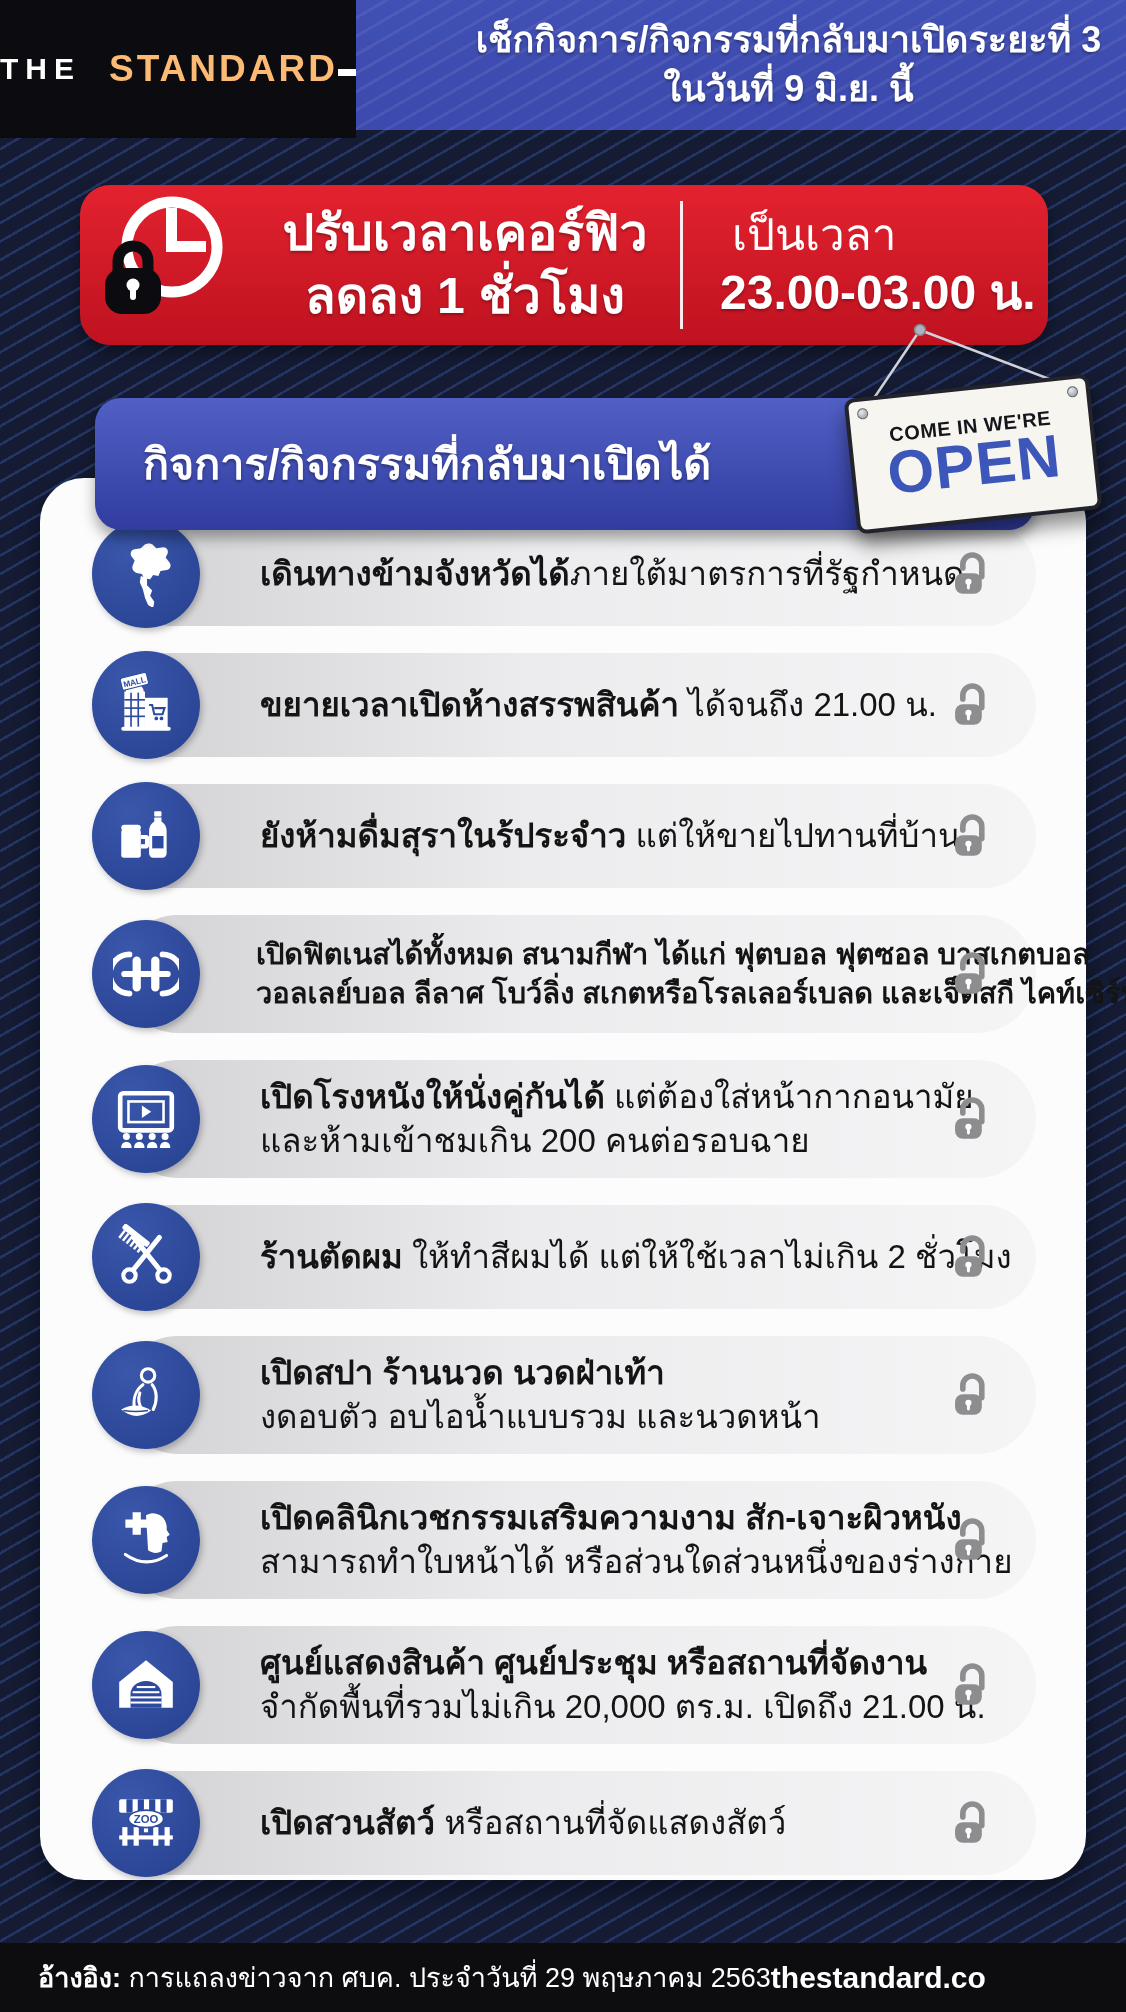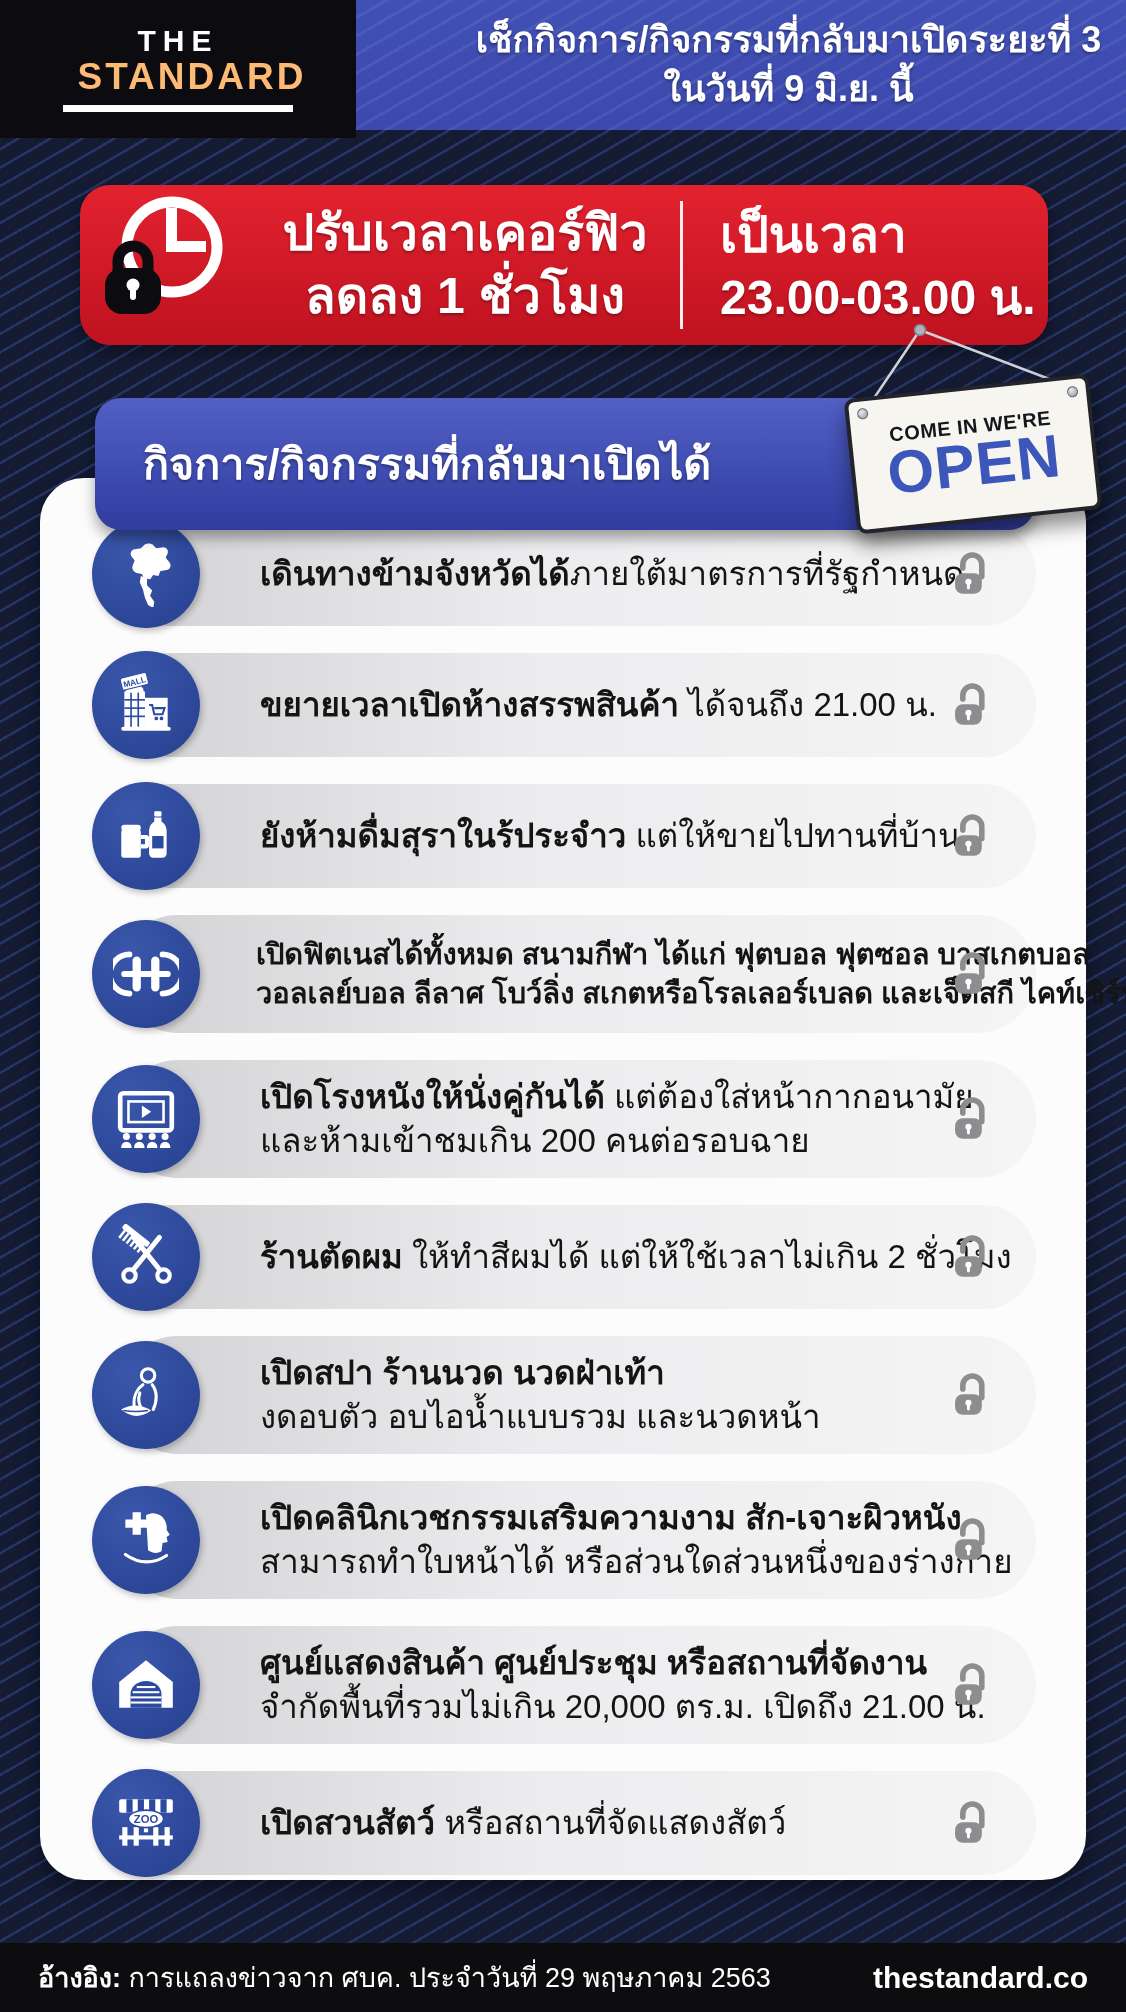--- a/index.html
+++ b/index.html
@@ -14,33 +14,33 @@
   .top-bar{
     left:0;top:0;width:1126px;height:130px;
     background-image:repeating-linear-gradient(150deg, rgba(255,255,255,0.07) 0 3px, transparent 3px 16px),
                      linear-gradient(180deg,#4150b4,#3c49ae);
   }
   .title-wrap{left:356px;top:0;width:865px;height:130px;display:flex;flex-direction:column;
     justify-content:center;align-items:center;gap:2px;}
   .title-line{color:#fff;font-weight:800;font-size:36px;line-height:1.3;
     text-shadow:0 2px 3px rgba(0,0,0,.35);white-space:nowrap;}
   .logo-box{left:0;top:0;width:356px;height:138px;background:#0c0c10;display:flex;
-    flex-direction:column;justify-content:center;align-items:center;}
+    justify-content:center;align-items:center;}
   .logo-the{color:#fff;font-weight:800;font-size:30px;letter-spacing:7px;line-height:1;}
   .logo-standard{color:#fdba74;font-weight:800;font-size:37px;letter-spacing:3px;line-height:1.15;margin-left:28px;}
   .logo-underline{width:230px;height:7px;background:#fff;margin-top:7px;}
   
   .curfew{left:80px;top:185px;width:968px;height:160px;border-radius:30px;
     background:linear-gradient(180deg,#e3222f,#bf1220);box-shadow:0 8px 16px rgba(0,0,0,.35);}
   .curfew-icon{left:14px;top:5px;width:150px;height:150px;}
   .curfew-heading{left:168px;top:50%;transform:translateY(-50%);width:434px;text-align:center;
     color:#fff;font-weight:800;font-size:50px;line-height:1.26;text-shadow:0 2px 3px rgba(0,0,0,.3);white-space:nowrap;}
   .curfew-divider{left:600px;top:16px;width:3px;height:128px;background:rgba(255,255,255,.92);}
   .curfew-right{left:640px;top:50%;transform:translateY(-50%);color:#fff;white-space:nowrap;}
-  .curfew-time-label{font-size:50px;font-weight:700;line-height:1.3;}
+  .curfew-time-label{font-size:44px;font-weight:400;line-height:1.3;margin-left:12px;}
   .curfew-time-value{font-size:48px;font-weight:800;line-height:1.25;text-shadow:0 2px 3px rgba(0,0,0,.3);}
   
   .strings{left:830px;top:318px;width:270px;height:110px;z-index:6;}
   .open-sign{left:850px;top:386px;width:238px;height:128px;z-index:7;
     transform:rotate(-6deg);background:#f6f5ef;border:4px solid #23232c;border-radius:10px;
     box-shadow:0 12px 20px rgba(0,0,0,.45);display:flex;flex-direction:column;
     justify-content:center;align-items:center;}
   .screw{position:absolute;width:9px;height:9px;border-radius:50%;
     background:radial-gradient(circle at 35% 30%,#e8eaee,#8e939d);border:1px solid #5f636c;top:7px;}
   .screw.l{left:8px;} .screw.r{right:8px;}
@@ -68,21 +68,21 @@
   .item-text{position:absolute;left:196px;top:50%;transform:translateY(-50%);
     font-size:33px;color:#141414;line-height:1.33;}
   .item-row.small .item-text{font-size:29px;left:192px;}
   .item-text .line{white-space:nowrap;}
   .item-text .b{font-weight:800;}
   .item-text .n{font-weight:400;}
   .lock{position:absolute;right:98px;top:50%;transform:translateY(-50%);width:40px;height:50px;}
   .lock svg{width:100%;height:100%;}
   
   .footer{left:0;top:1943px;width:1126px;height:69px;background:#0d0d10;display:flex;
-    align-items:center;justify-content:space-between;padding:0 38px;box-sizing:border-box;}
+    align-items:center;padding:0 38px;box-sizing:border-box;}
   .footer-ref{color:#fff;font-size:27px;font-weight:400;white-space:nowrap;}
   .footer-ref .b{font-weight:800;}
   .footer-site{color:#fff;font-size:30px;font-weight:800;white-space:nowrap;}
 </style>
 </head>
 <body>
 
 <div class="abs top-bar"></div>
 <div class="abs title-wrap">
   <div class="title-line">เช็กกิจการ/กิจกรรมที่กลับมาเปิดระยะที่ 3</div>

